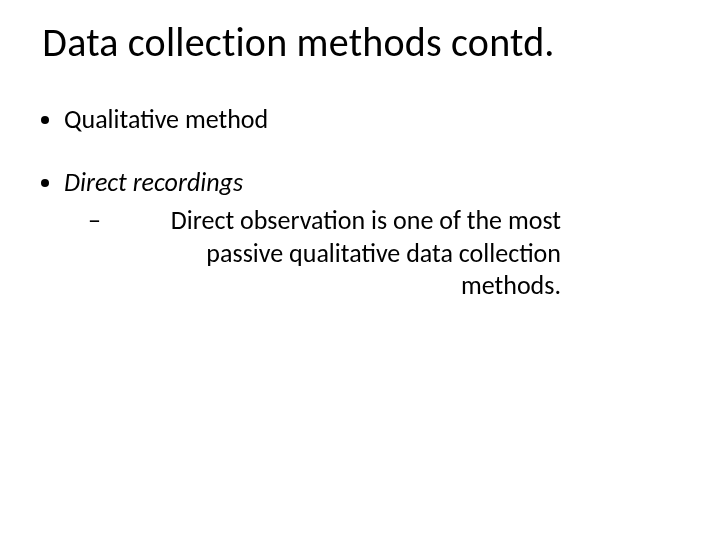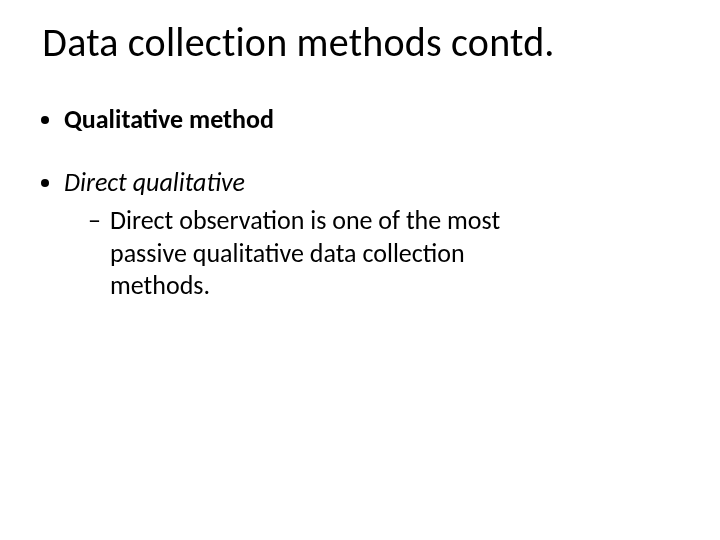--- a/index.html
+++ b/index.html
@@ -28,58 +28,59 @@
     list-style: disc;
     margin: 0;
     padding-left: 28px;
   }
   ul.level1 > li {
     font-size: 26px;
     line-height: 1.25;
     margin-bottom: 30px;
   }
   ul.level1 > li.bold > span {
-    font-weight: 700;
+    font-weight: 400;
   }
   ul.level1 > li.italic > span {
     font-style: italic;
   }
   ul.level2 {
     list-style: none;
     margin: 6px 0 0 0;
     padding-left: 24px;
   }
   ul.level2 > li {
     font-size: 26px;
     font-style: normal;
     font-weight: 400;
     line-height: 1.25;
     margin-bottom: 4px;
     position: relative;
     padding-left: 22px;
+    text-align: right;
   }
   ul.level2 > li::before {
     content: "–";
     position: absolute;
     left: 0;
     top: 0;
   }
 </style>
 </head>
 <body>
 
 <div class="slide">
   <h1 class="title">Data collection methods contd.</h1>
 
   <ul class="level1">
     <li class="bold">
       <span>Qualitative method</span>
     </li>
     <li class="italic">
-      <span>Direct qualitative</span>
+      <span>Direct recordings</span>
       <ul class="level2">
         <li>
           <span>Direct observation is one of the most passive qualitative data collection methods.</span>
         </li>
       </ul>
     </li>
   </ul>
 </div>
 
 </body></html>

